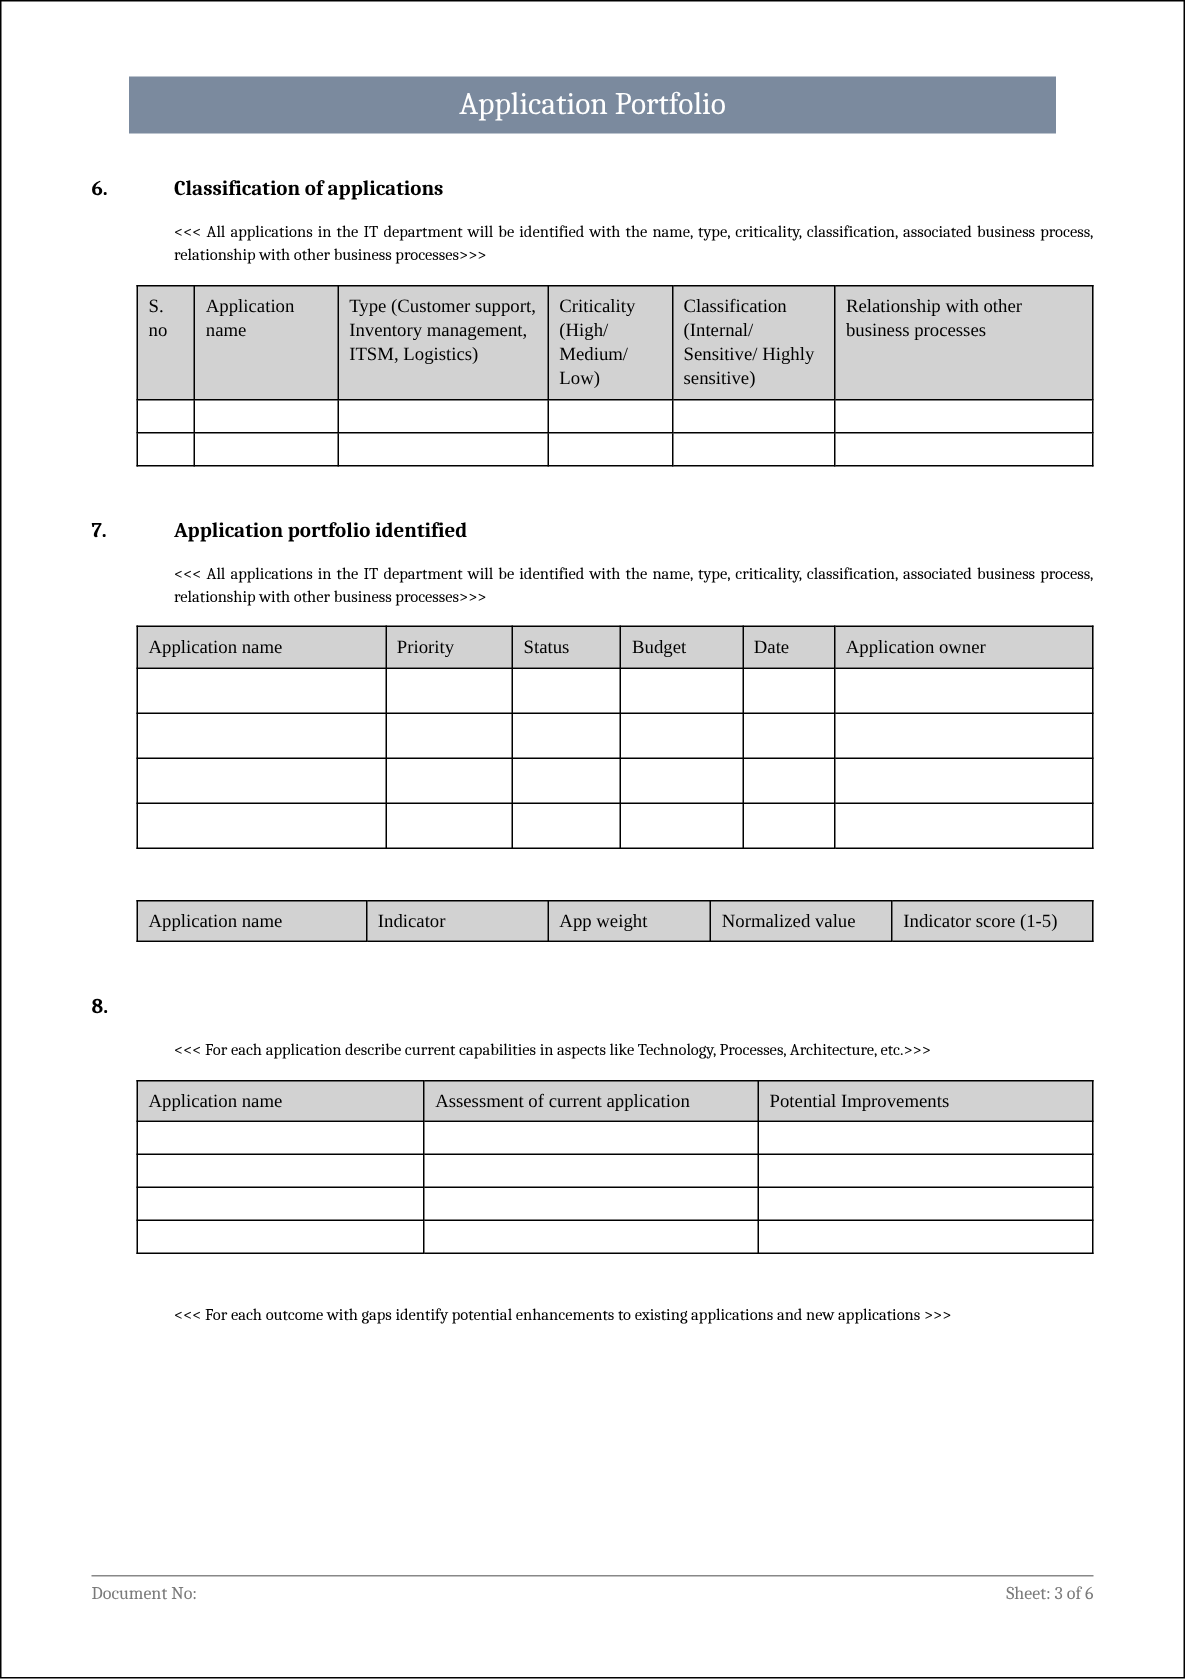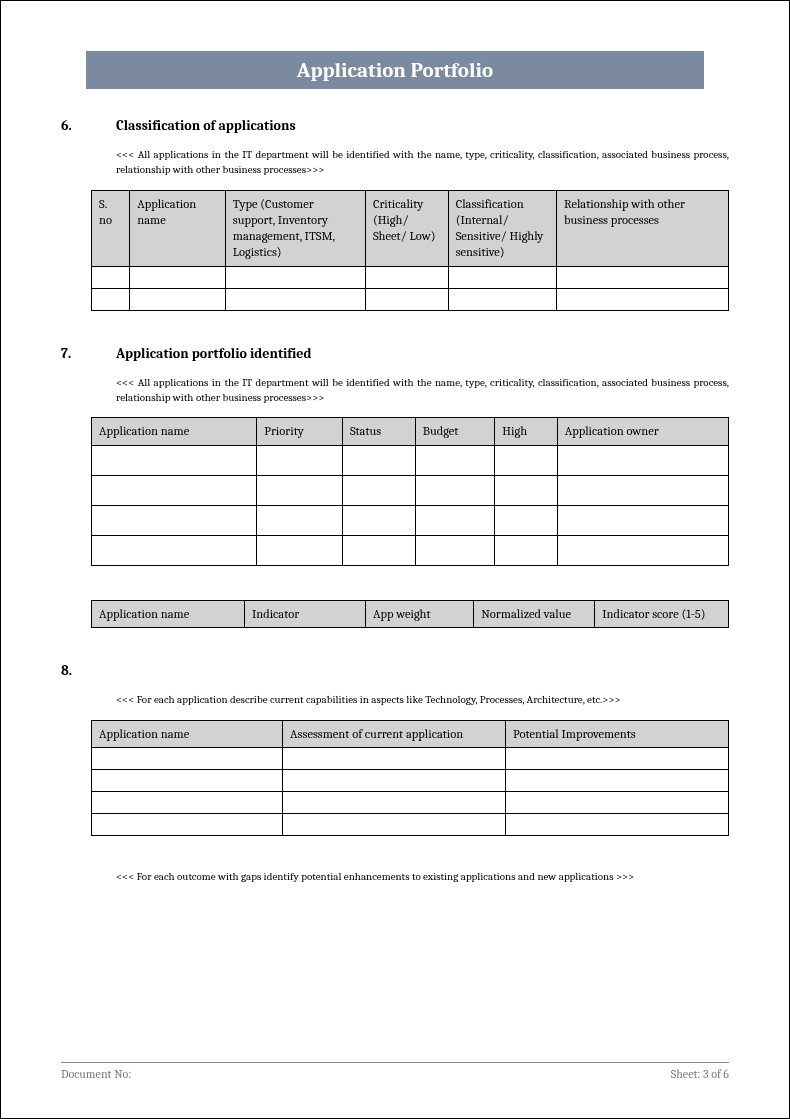--- a/index.html
+++ b/index.html
@@ -13,21 +13,21 @@
     position: relative;
     border: 1px solid #000;
   }
   .page {
     padding: 50px 60px 0 60px;
   }
   .title-bar {
     background: #7b8a9e;
     color: #fff;
     font-size: 21px;
-    font-weight: bold;
+    font-weight: normal;
     text-align: center;
     padding: 7px 0;
     margin: 0 25px 28px 25px;
   }
   .section {
     margin-bottom: 28px;
   }
   .section-heading {
     display: flex;
     font-weight: bold;
@@ -41,20 +41,21 @@
     margin-left: 55px;
     margin-bottom: 12px;
     text-align: justify;
     line-height: 1.35;
   }
   table {
     width: calc(100% - 30px);
     margin-left: 30px;
     border-collapse: collapse;
     margin-bottom: 34px;
+    font-family: Liberation Serif, serif;
   }
   th, td {
     border: 1px solid #000;
     padding: 5px 7px;
     text-align: left;
     vertical-align: top;
     font-weight: normal;
     font-size: 12.5px;
     line-height: 1.3;
   }
@@ -62,21 +63,21 @@
     background: #d2d2d2;
   }
   tbody td {
     height: 22px;
   }
   .tall-row td {
     height: 30px;
   }
   .footer {
     position: absolute;
-    bottom: 36px;
+    bottom: 48px;
     left: 60px;
     right: 60px;
   }
   .footer-rule {
     border: 0;
     border-top: 1px solid #888;
     margin-bottom: 3px;
   }
   .footer-line {
     display: flex;
@@ -105,21 +106,21 @@
           <col style="width:22%">
         <col style="width:13%">
           <col style="width:17%">
           <col style="width:27%">
       </colgroup>
       <thead>
           <tr>
         <th>S. no</th>
         <th>Application name</th>
         <th>Type (Customer support, Inventory management, ITSM, Logistics)</th>
-        <th>Criticality (High/ Sheet/ Low)</th>
+        <th>Criticality (High/ Medium/ Low)</th>
         <th>Classification (Internal/ Sensitive/ Highly sensitive)</th>
         <th>Relationship with other business processes</th>
       </tr>
         </thead>
       <tbody>
         <tr>
             <td></td>
             <td></td>
             <td></td>
             <td></td>
@@ -144,21 +145,21 @@
       <span class="section-title">Application portfolio identified</span>
     </div>
     <div class="section-desc">&lt;&lt;&lt; All applications in the IT department will be identified with the name, type, criticality, classification, associated business process, relationship with other business processes&gt;&gt;&gt;</div>
     <table>
       <thead>
           <tr>
         <th>Application name</th>
         <th>Priority</th>
         <th>Status</th>
         <th>Budget</th>
-        <th>High</th>
+        <th>Date</th>
         <th>Application owner</th>
       </tr>
         </thead>
       <tbody>
         <tr class="tall-row">
             <td></td>
             <td></td>
             <td></td>
             <td></td>
             <td></td>

